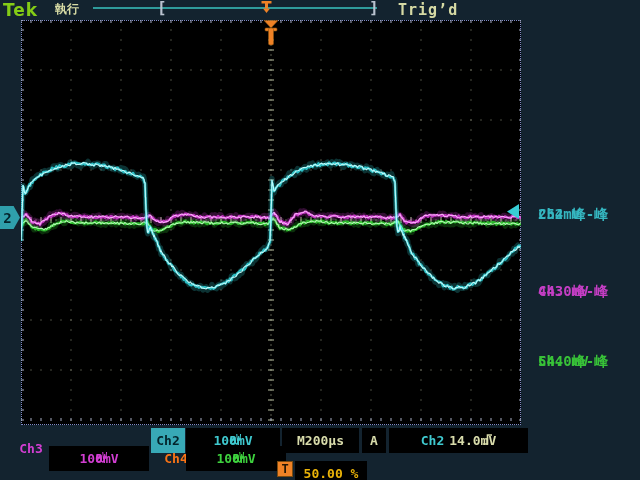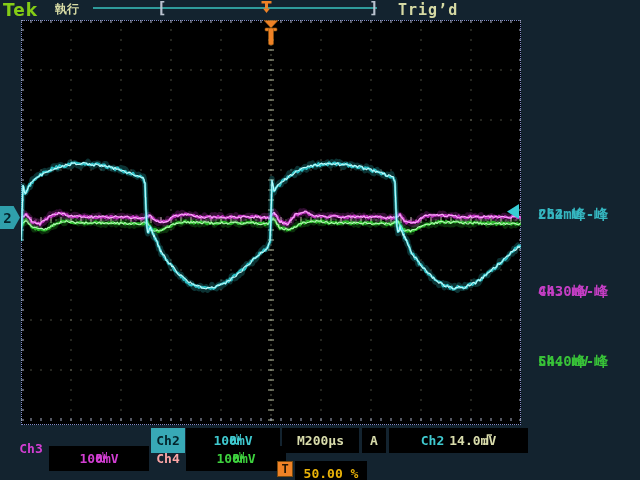--- a/index.html
+++ b/index.html
@@ -29,21 +29,21 @@
   .coup{font-size:12px;margin-left:4px;position:static;}
   .bwb{font-size:11px;position:static;} .bwb sub{font-size:8px;position:static;}
   #ch2sel{left:151px;top:428px;width:34px;background:#38a9b6;color:#03242b;}
   #ch2scale{left:186px;top:428px;width:94px;color:#3fc9cf;}
   #mbox{left:282px;top:428px;width:77px;color:#d9dcab;}
   #alabel{left:362px;top:428px;width:24px;color:#d9dcab;}
   #trigbox{left:389px;top:428px;width:139px;color:#d9dcab;gap:5px;}
   #trigbox .tch{color:#3fc9cf;position:static;}
   #ch3label{left:14px;top:436px;width:34px;color:#d23ed2;}
   #ch3scale{left:49px;top:446px;width:100px;color:#d23ed2;}
-  #ch4label{left:151px;top:446px;width:34px;color:#fca5a5;}
+  #ch4label{left:159px;top:446px;width:34px;color:#f97316;}
   #ch4scale{left:186px;top:446px;width:100px;color:#3ed23e;}
   #tpicon{left:277px;top:461px;width:16px;height:16px;background:#ef8226;color:#241604;
           border:1px solid #7a4a10;display:flex;align-items:center;justify-content:center;
           font-size:12px;font-weight:bold;}
   #tpbox{left:295px;top:461px;width:72px;color:#eab308;}
   .edge-icon{position:static;display:inline-block;}
 </style>
 </head>
 <body>
 

